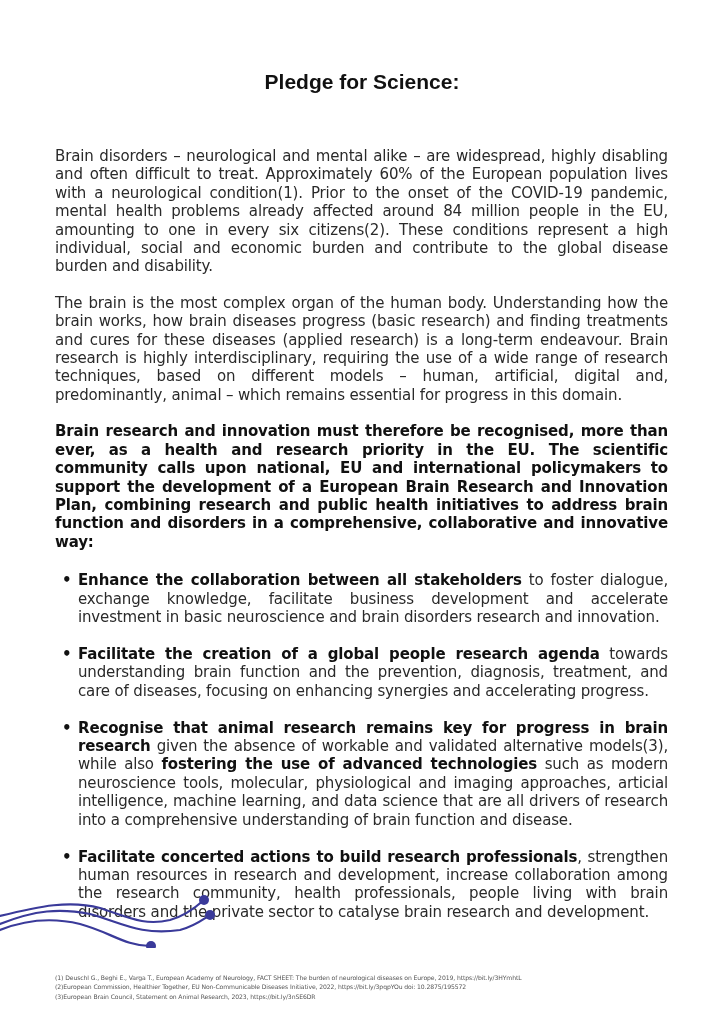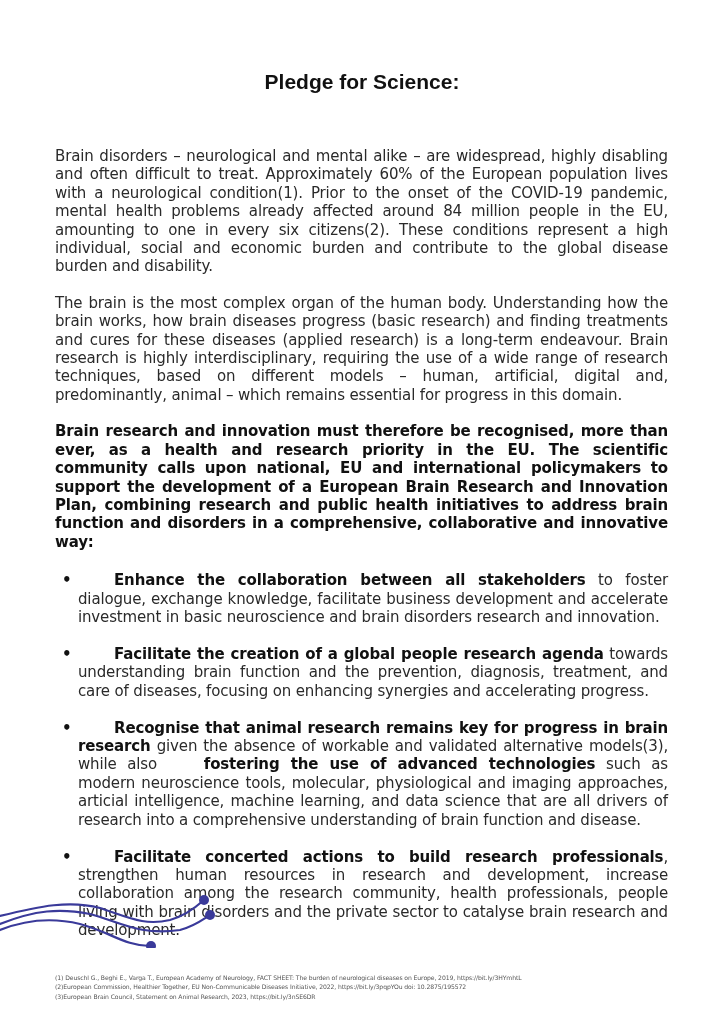--- a/index.html
+++ b/index.html
@@ -20,21 +20,21 @@
   p { margin: 0 0 18px 0; text-align: justify; }
   p.lead { font-weight: bold; color: #111; margin-bottom: 20px; }
   ul { list-style: none; margin: 0; padding: 0; }
   li {
     position: relative; padding-left: 23px; margin-bottom: 18.5px;
     text-align: justify;
   }
   li .bullet {
     position: absolute; left: 7px; top: 0; font-weight: bold; color: #111;
   }
-  b { color: #111; margin-left: 36px; }
+  b { color: #111; }
   .decoration { position: absolute; left: 0; top: 878px; }
   .footnotes {
     position: absolute; left: 55px; top: 973px; width: 620px;
     font-size: 6.1px; line-height: 9.4px; color: #555;
     font-family: "DejaVu Sans", sans-serif; letter-spacing: -0.1px;
   }
 </style>
 </head>
 <body>
 

